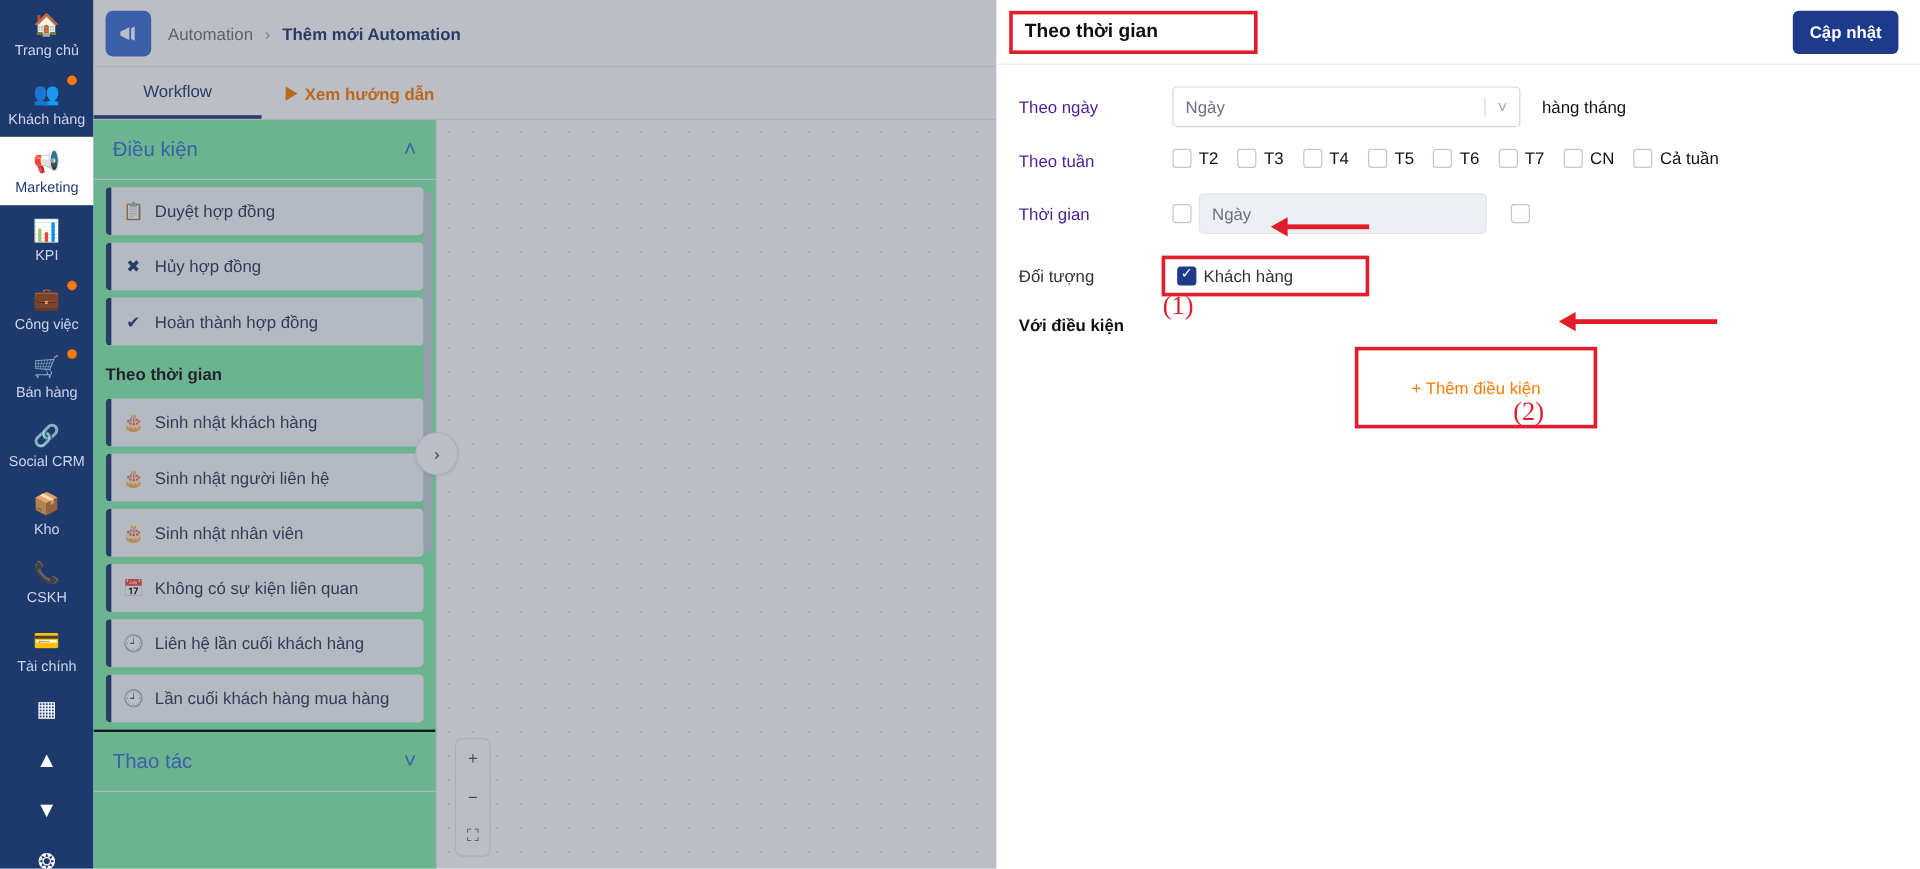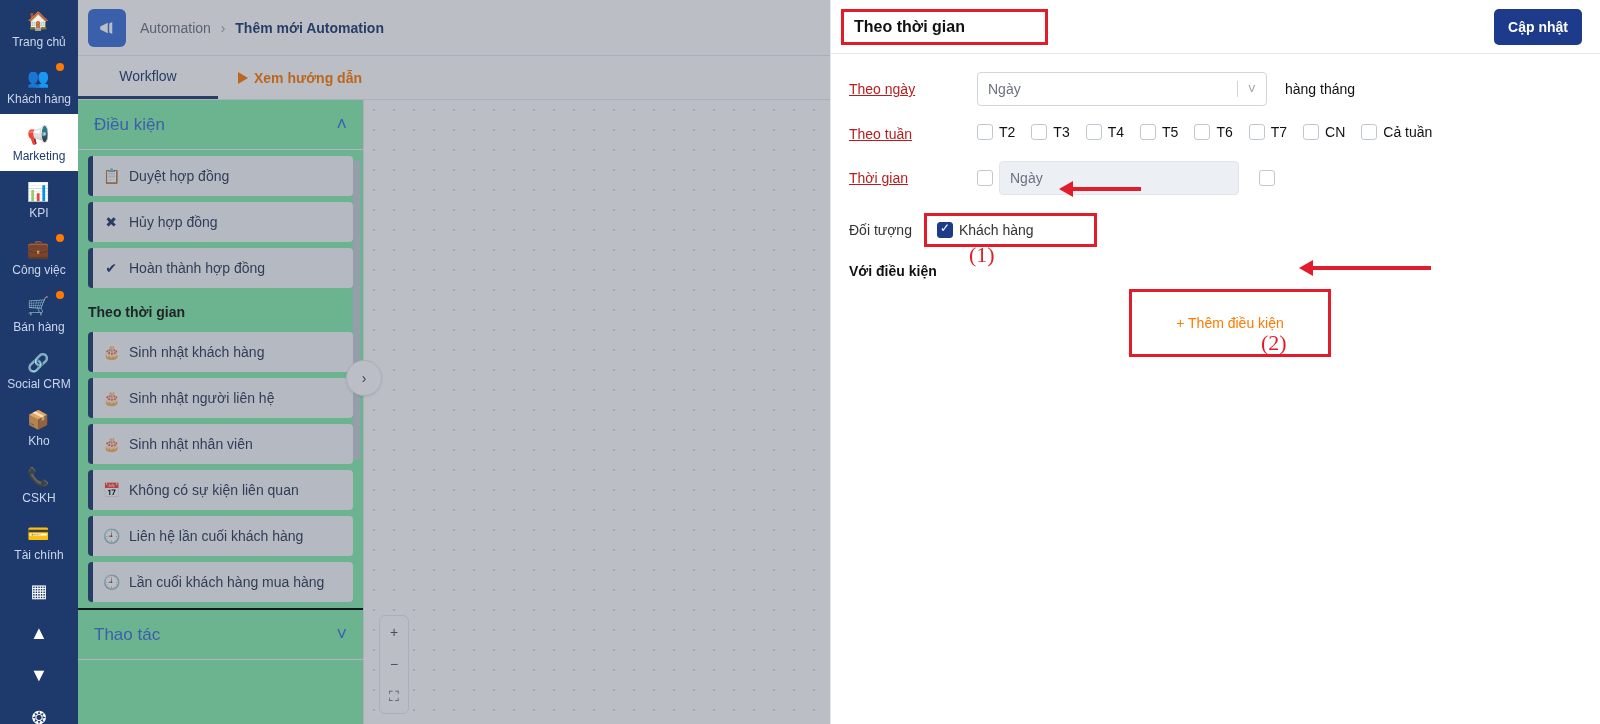--- a/index.html
+++ b/index.html
@@ -48,34 +48,34 @@
   .zoom-ctrl div { padding:8px 0; cursor:pointer; }
 
   
   .side-panel { position:absolute; left:830px; top:0; right:0; height:724px; background:#fff; border-left:1px solid #e5e8ee; z-index:10; }
   .sp-header { height:54px; border-bottom:1px solid #e5e8ee; display:flex; align-items:center; justify-content:space-between; padding:0 18px 0 10px; }
   .sp-title-box { border:3px solid #e11d2c; padding:6px 80px 6px 10px; font-weight:bold; font-size:16px; color:#111; }
   .sp-update { background:#1e3a8a; color:#fff; border:none; padding:10px 14px; border-radius:5px; font-size:14px; font-weight:bold; cursor:pointer; }
 
   .sp-body { padding:18px 18px 0 18px; }
   .frow { display:flex; align-items:center; margin-bottom:18px; }
-  .flabel { width:128px; color:#b91c1c;text-decoration:underline; }
+  .flabel { width:128px; color:#4c1d95; }
   .sel { border:1px solid #d1d5db; border-radius:4px; height:34px; display:flex; align-items:center; justify-content:space-between; padding:0 10px; color:#6b7280; background:#fff; cursor:pointer; width:290px; }
   .sel .dd { border-left:1px solid #d1d5db; padding-left:10px; color:#9ca3af; }
   .suffix { margin-left:18px; color:#111; }
 
   .chk { width:16px; height:16px; border:1px solid #c1c7d0; border-radius:3px; display:inline-block; vertical-align:middle; background:#fff; margin-right:6px; cursor:pointer; }
   .chk.on { background:#1e3a8a; border-color:#1e3a8a; position:relative; }
   .chk.on:after { content:"✓"; color:#fff; position:absolute; top:-2px; left:2px; font-size:12px; }
   .wk-item { display:inline-flex; align-items:center; margin-right:16px; color:#111; }
 
   .disabled-input { background:#eceff3; border:1px solid #e1e5ea; border-radius:4px; height:34px; color:#6b7280; padding:0 10px; display:flex; align-items:center; }
 
   .note { color:#111; margin-bottom:14px; }
-  .obj-row { display:flex; align-items:center; margin-bottom:16px; }
+  .obj-row { display:flex; align-items:center; margin-bottom:16px;gap:44px; }
   .obj-box { border:3px solid #e11d2c; padding:6px 60px 6px 10px; margin-left:12px; display:flex; align-items:center; }
 
   .section-bold { font-weight:bold; margin-bottom:10px; color:#111; }
   .add-cond-box { border:3px solid #e11d2c; width:202px; height:68px; margin-left:280px; display:flex; align-items:center; justify-content:center; }
   .add-cond { color:#ff7a00; cursor:pointer; }
 
   
   .arrow { position:absolute; height:4px; background:#e11d2c; }
   .arrow:before { content:""; position:absolute; left:-12px; top:-6px; width:0; height:0; border-right:14px solid #e11d2c; border-top:8px solid transparent; border-bottom:8px solid transparent; }
   .anno { position:absolute; color:#e11d2c; font-size:22px; font-family:"Times New Roman",serif; }

